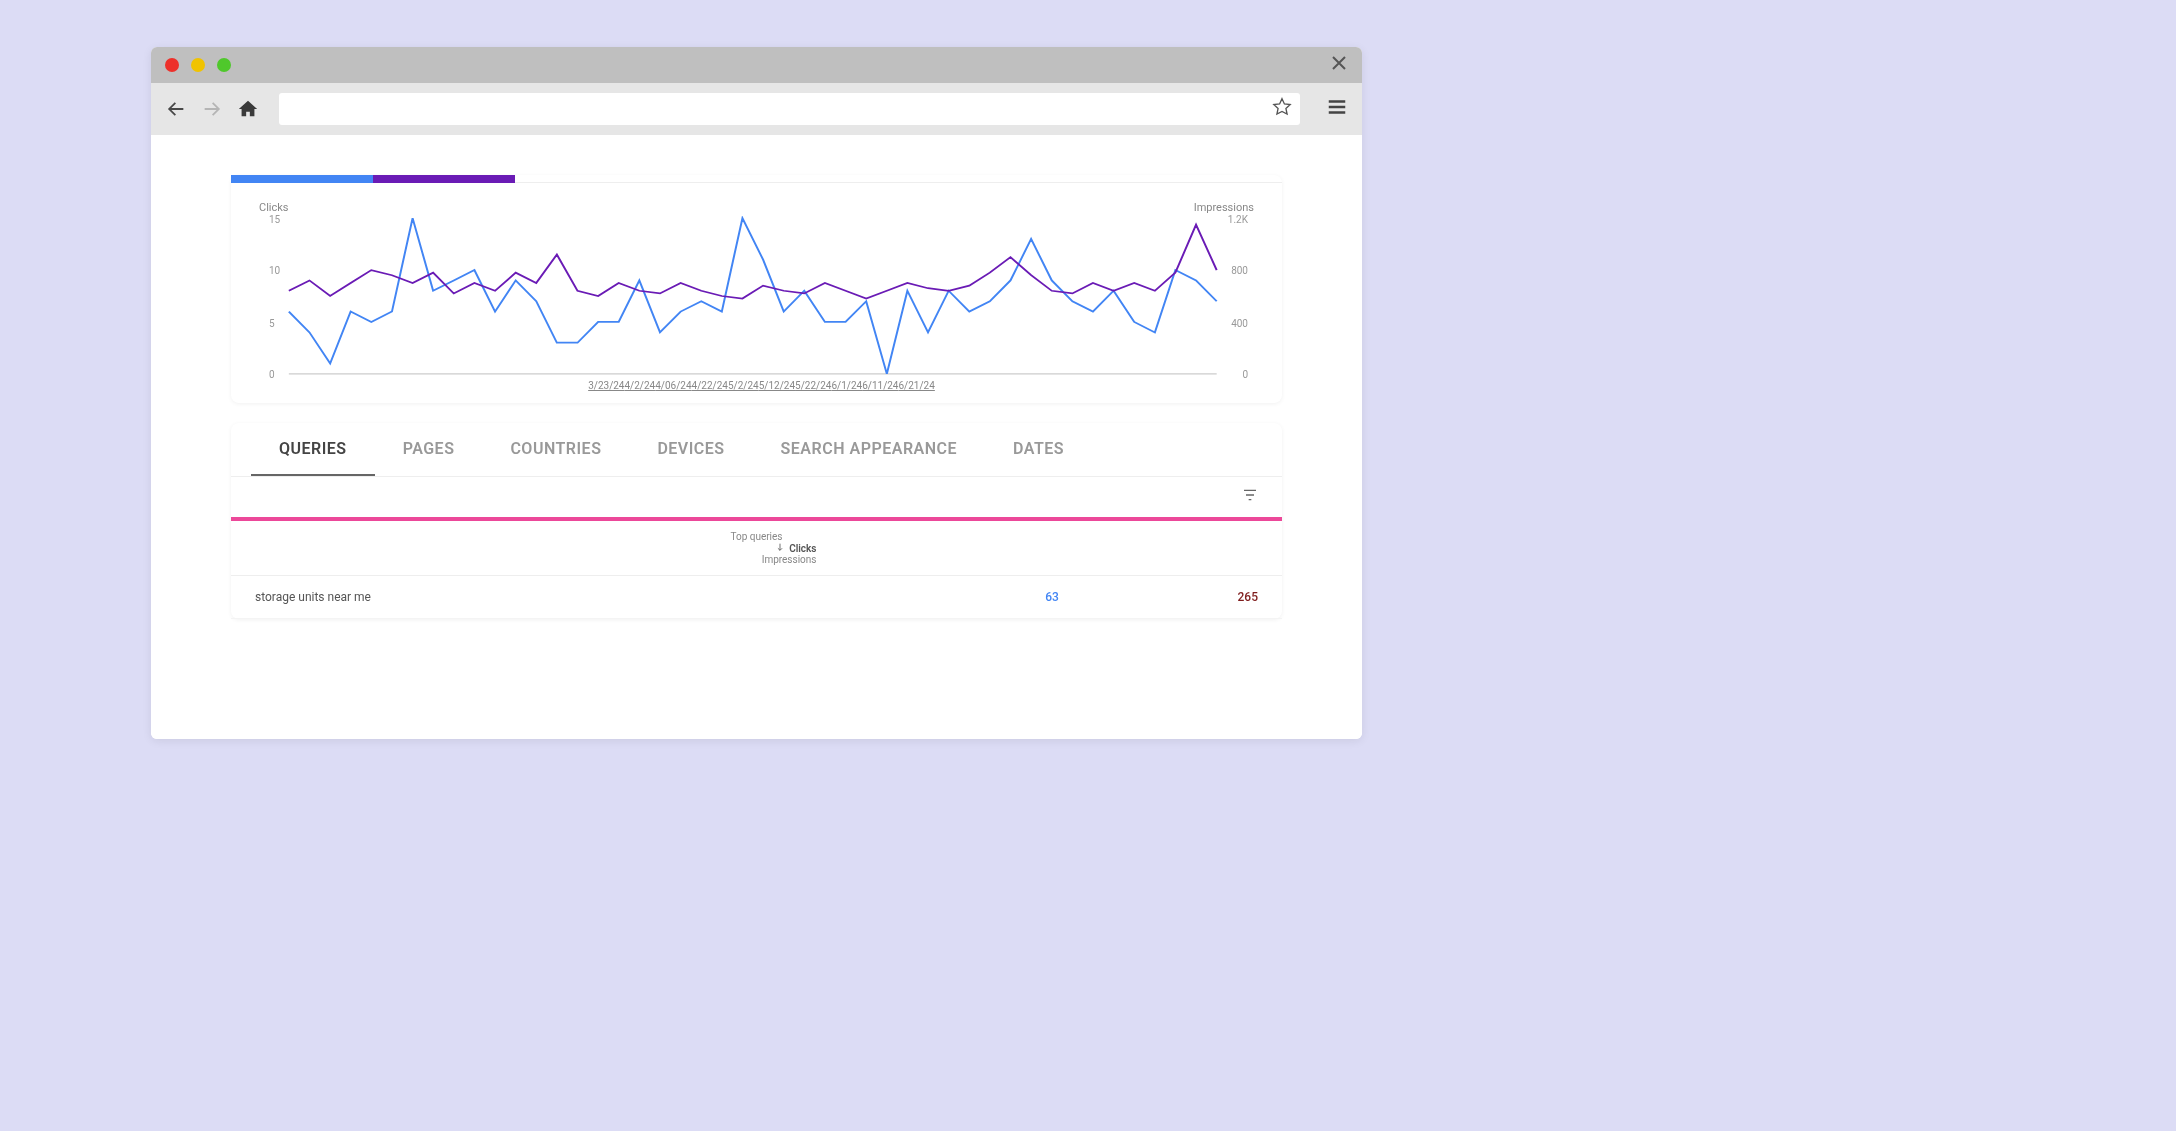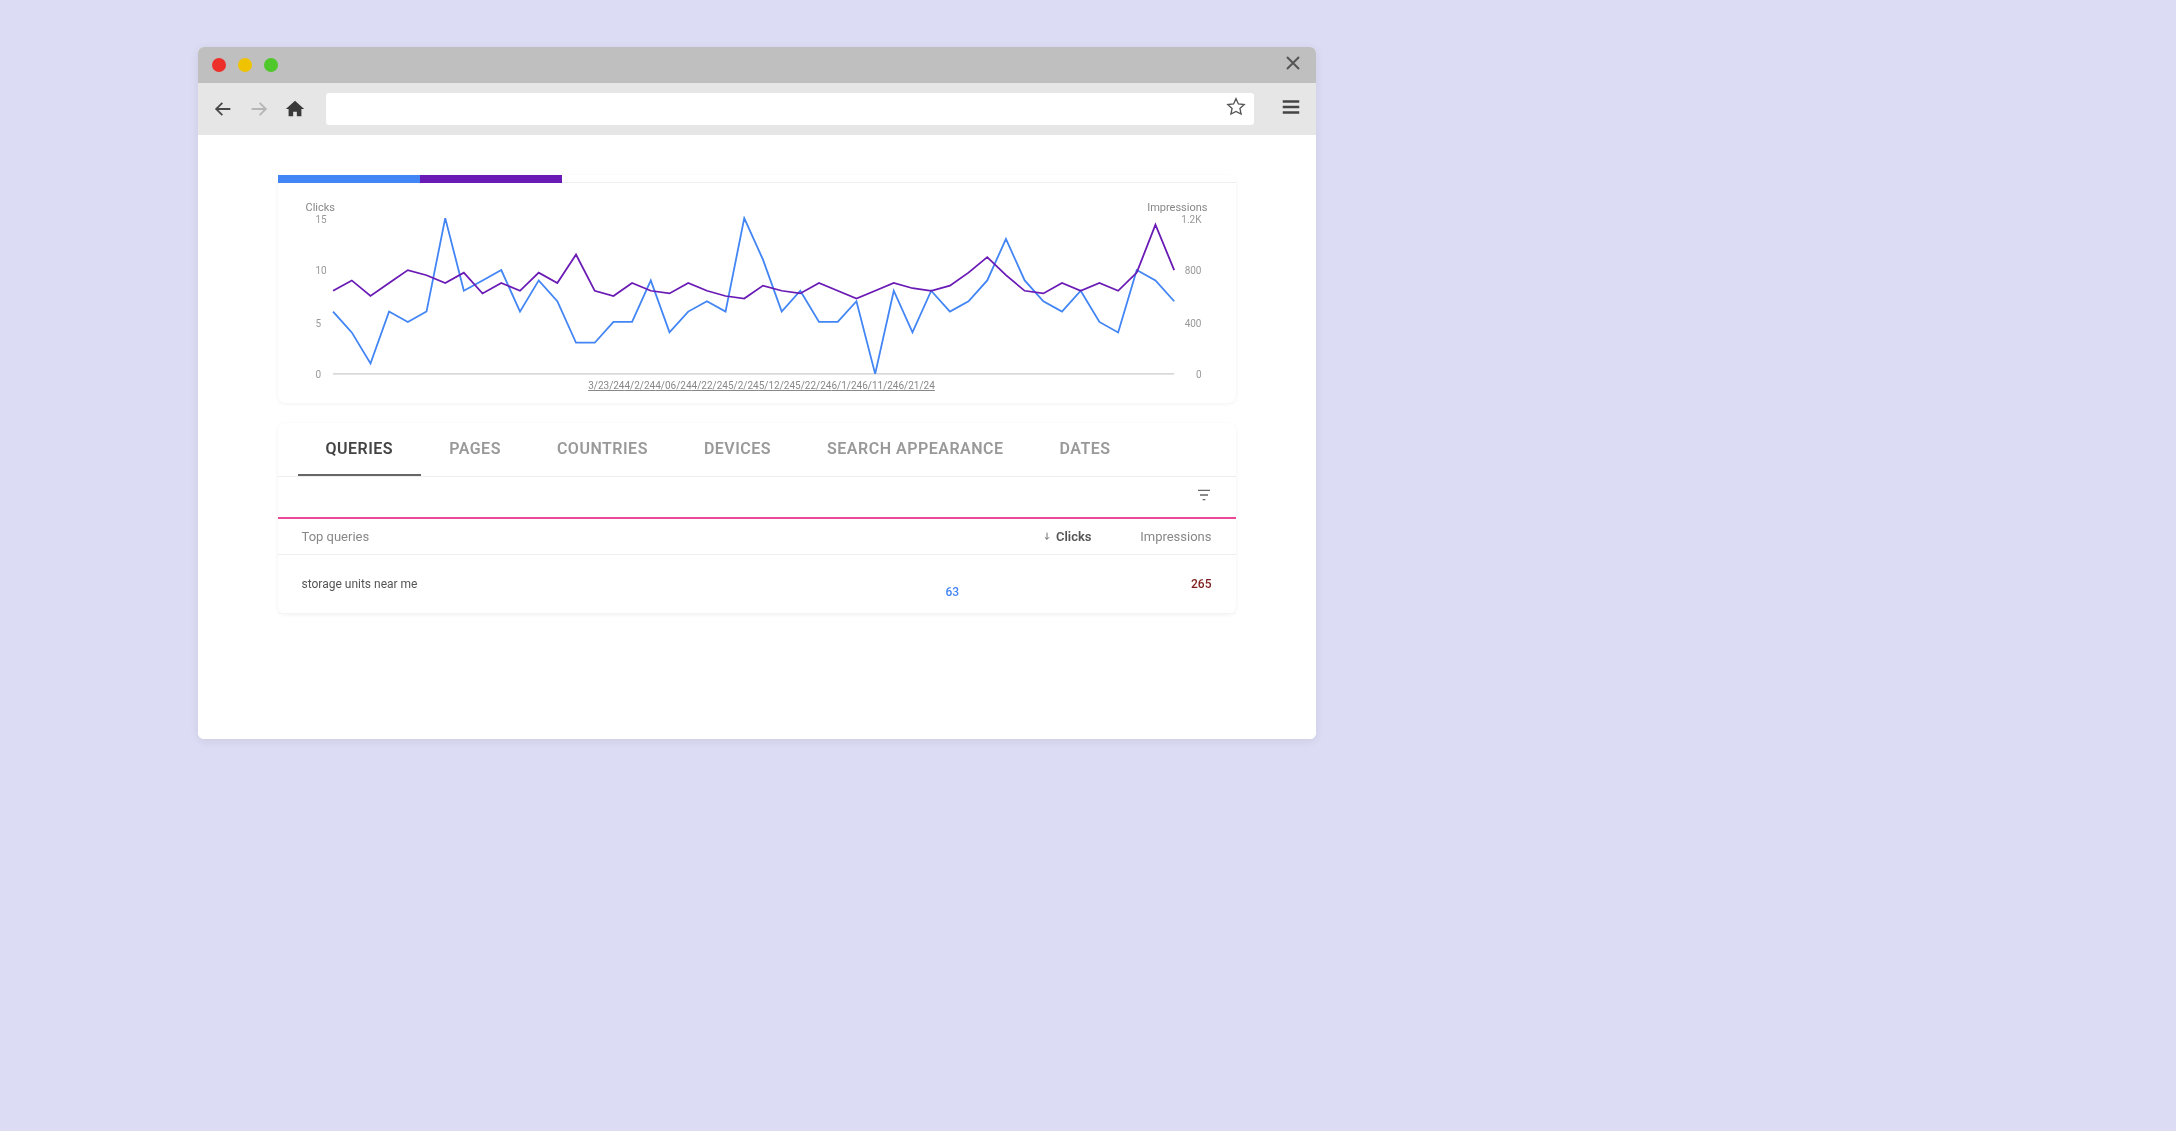--- a/index.html
+++ b/index.html
@@ -6,21 +6,21 @@
 body {
   background: #dcdcf5;
   font-family: -apple-system, BlinkMacSystemFont, "Segoe UI", Roboto, Arial, sans-serif;
   width: 1513px;
   height: 786px;
   display: flex;
   align-items: center;
   justify-content: center;
 }
 .browser-window {
-  width: 1118px;
+  width: 1211px;
   height: 692px;
   background: #fff;
   border-radius: 6px;
   overflow: hidden;
   box-shadow: 0 2px 10px rgba(0,0,0,0.08);
   display: flex;
   flex-direction: column;
 }
 .title-bar {
   height: 36px;
@@ -86,38 +86,39 @@
   letter-spacing: 0.5px;
   color: #999;
   cursor: pointer;
   border-bottom: 2px solid transparent;
 }
 .tab.active { color: #444; border-bottom-color: #666; }
 .filter-row { display: flex; justify-content: flex-end; padding: 10px 24px; }
 .table-header {
   display: flex;
   padding: 10px 24px;
-  border-top: 2px solid #ec4899;
+  border-top: 4px solid #ec4899;
   border-bottom: 1px solid #eee;
-  font-size: 13px;
+  font-size: 10px;
   color: #888;
   align-items: center;
+  flex-direction: column;
 }
 .col-query { flex: 1; }
 .col-clicks { width: 120px; text-align: right; display: flex; justify-content: flex-end; align-items: center; gap: 4px; font-weight: 600; color: #555; }
 .col-impr { width: 120px; text-align: right; }
 .table-row {
   display: flex;
   padding: 14px 24px;
   font-size: 12px;
   color: #555;
   border-bottom: 1px solid #f4f4f4;
   align-items: center;
 }
-.val-clicks { width: 120px; text-align: left; color: #4285f4; font-weight: 500; margin-top: 16px; }
+.val-clicks { width: 120px; text-align: center; color: #4285f4; font-weight: 500; }
 .val-impr { width: 120px; text-align: right; color: #7f1d1d; font-weight: 500; margin-left: 26px; }
 .y-ticks-left { position: absolute; left: 10px; top: 0; height: 100%; font-size: 10px; color: #999; }
 .y-ticks-right { position: absolute; right: 6px; top: 0; height: 100%; font-size: 10px; color: #999; text-align: right; }
 .chart-wrap { position: relative; }
 .ytick { position: absolute; transform: translateY(-50%); text-align: right; }
 </style>
 </head>
 <body>
 
 <div class="browser-window">

